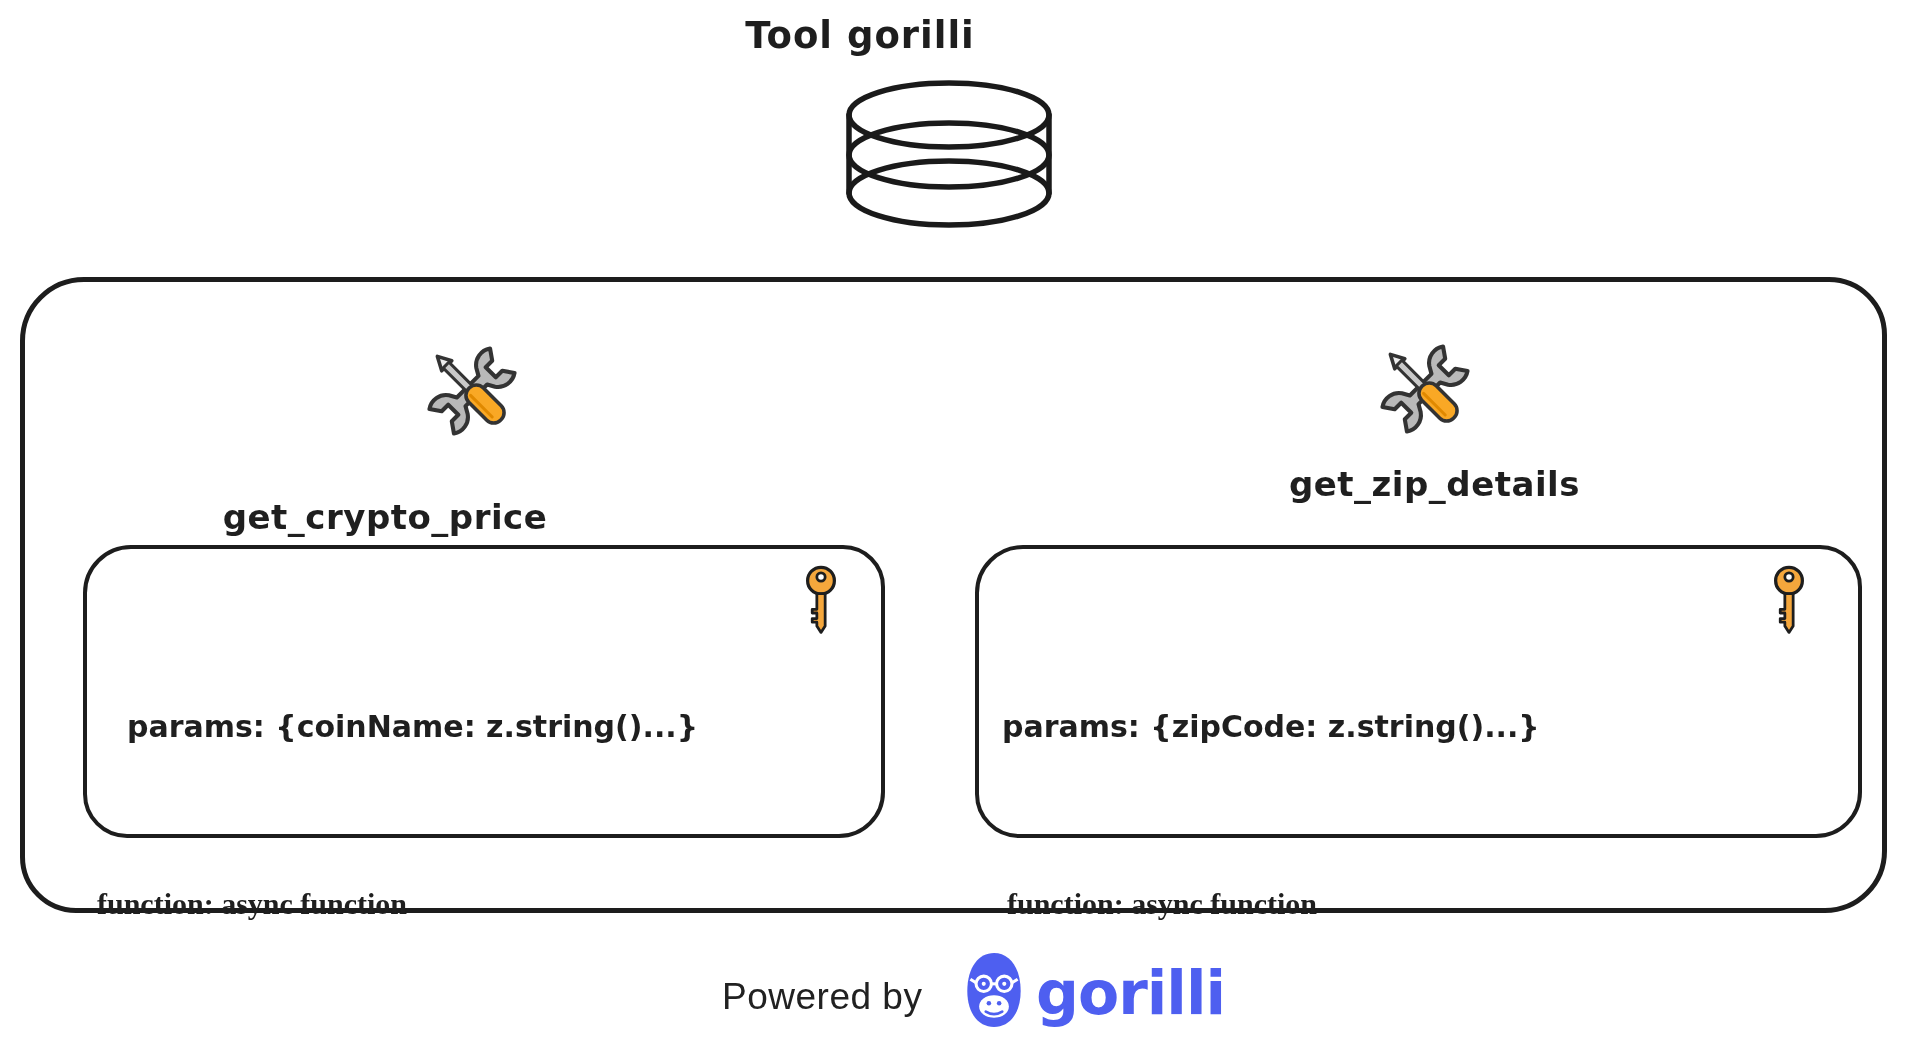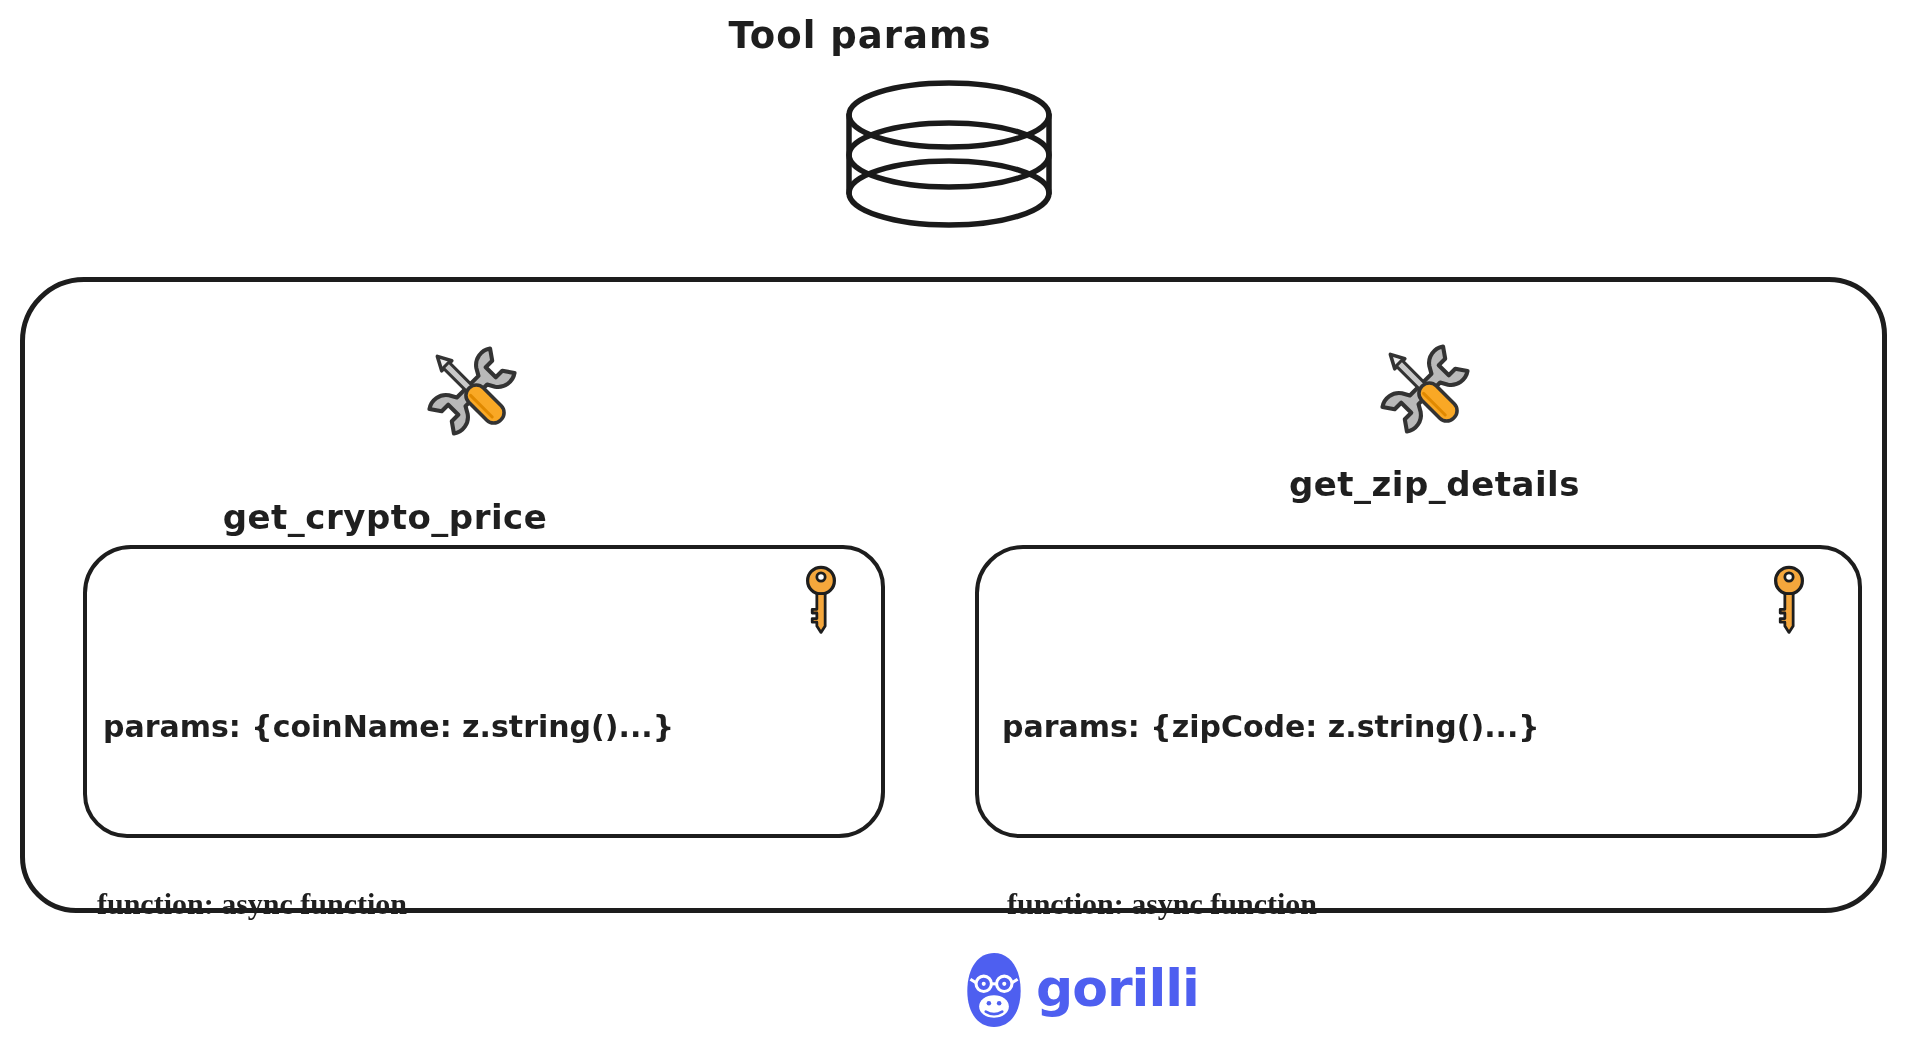--- a/index.html
+++ b/index.html
@@ -34,46 +34,46 @@
 
   .def-box{
     position:absolute;top:545px;height:293px;
     border:4px solid #1d1d1d;border-radius:48px 42px 46px 44px;background:#fff;
     box-sizing:border-box;
   }
   .def-box.left{left:83px;width:802px;}
   .def-box.right{left:975px;width:887px;}
 
   .def-lines{position:absolute;left:0;top:30px;width:100%;font-size:30px;font-weight:600;line-height:59px;color:#1f1f1f;white-space:pre;}
-  .def-lines .l-params{padding-left:16px;}
+  .def-lines .l-params{padding-left:40px;}
   .def-lines .l-func{padding-left:10px;font-family:Liberation Serif, serif;}
   .def-box.right .def-lines .l-params{padding-left:23px;}
   .def-box.right .def-lines .l-func{padding-left:28px;}
 
   .key-icon{position:absolute;top:16px;width:44px;height:72px;}
   .def-box.left .key-icon{left:712px;}
   .def-box.right .key-icon{left:788px;}
 
   .footer{position:absolute;left:0;top:948px;width:1923px;height:90px;}
   .powered-by{
     position:absolute;left:722px;top:28px;font-size:37px;color:#212121;
     font-family:"Liberation Sans",sans-serif;letter-spacing:0.5px;
   }
   .gorilla-logo{position:absolute;left:962px;top:3px;}
   .brand-word{
-    position:absolute;left:1036px;top:10px;font-size:52px;font-weight:bold;
+    position:absolute;left:1036px;top:10px;font-size:60px;font-weight:bold;
     color:#4e5ff0;letter-spacing:-1px;font-family:"DejaVu Sans",sans-serif;
   }
 </style>
 </head>
 <body>
 
 <div class="canvas">
 
-  <div class="bucket-title hand">Tool params</div>
+  <div class="bucket-title hand">Tool gorilli</div>
 
   <svg class="cylinder" width="218" height="154" viewBox="0 0 218 154">
     <g fill="none" stroke="#1a1a1a" stroke-width="5.5" stroke-linecap="round">
       <ellipse cx="109" cy="37" rx="100" ry="32"></ellipse>
       <ellipse cx="109" cy="77" rx="100" ry="32"></ellipse>
       <ellipse cx="109" cy="115" rx="100" ry="32"></ellipse>
       <line x1="9" y1="37" x2="9" y2="115"></line>
       <line x1="209" y1="37" x2="209" y2="115"></line>
     </g>
   </svg>
@@ -132,20 +132,21 @@
       
     </div>
     <svg class="key-icon" viewBox="0 0 44 78">
       <circle cx="22" cy="17" r="14.5" fill="#f5a73c" stroke="#1e1e1e" stroke-width="3.5"></circle>
       <circle cx="22" cy="13" r="4.5" fill="#ffffff" stroke="#1e1e1e" stroke-width="3"></circle>
       <path d="M17.5,31 L26.5,31 L26.5,66 L22,73 L17.5,66 L17.5,62 L12.5,62 L12.5,58 L17.5,58 L17.5,52 L12.5,52 L12.5,48 L17.5,48 Z" fill="#f5a73c" stroke="#1e1e1e" stroke-width="3" stroke-linejoin="round"></path>
     </svg>
   </div>
 
   <div class="footer">
+    <span class="powered-by">Powered by</span>
     <svg class="gorilla-logo" width="64" height="78" viewBox="0 0 62 76">
       <path d="M31,2 C16,2 5,16 5,39 C5,61 16,74 31,74 C46,74 57,61 57,39 C57,16 46,2 31,2 Z" fill="#4e5ff0"></path>
       <g stroke="#ffffff" stroke-width="3" fill="none">
         <circle cx="21" cy="32" r="7.5"></circle>
         <circle cx="41" cy="32" r="7.5"></circle>
         <line x1="28.5" y1="32" x2="33.5" y2="32"></line>
         <line x1="13.5" y1="31" x2="8" y2="27.5"></line>
         <line x1="48.5" y1="31" x2="54" y2="27.5"></line>
       </g>
       <circle cx="21" cy="32" r="2" fill="#ffffff"></circle>

